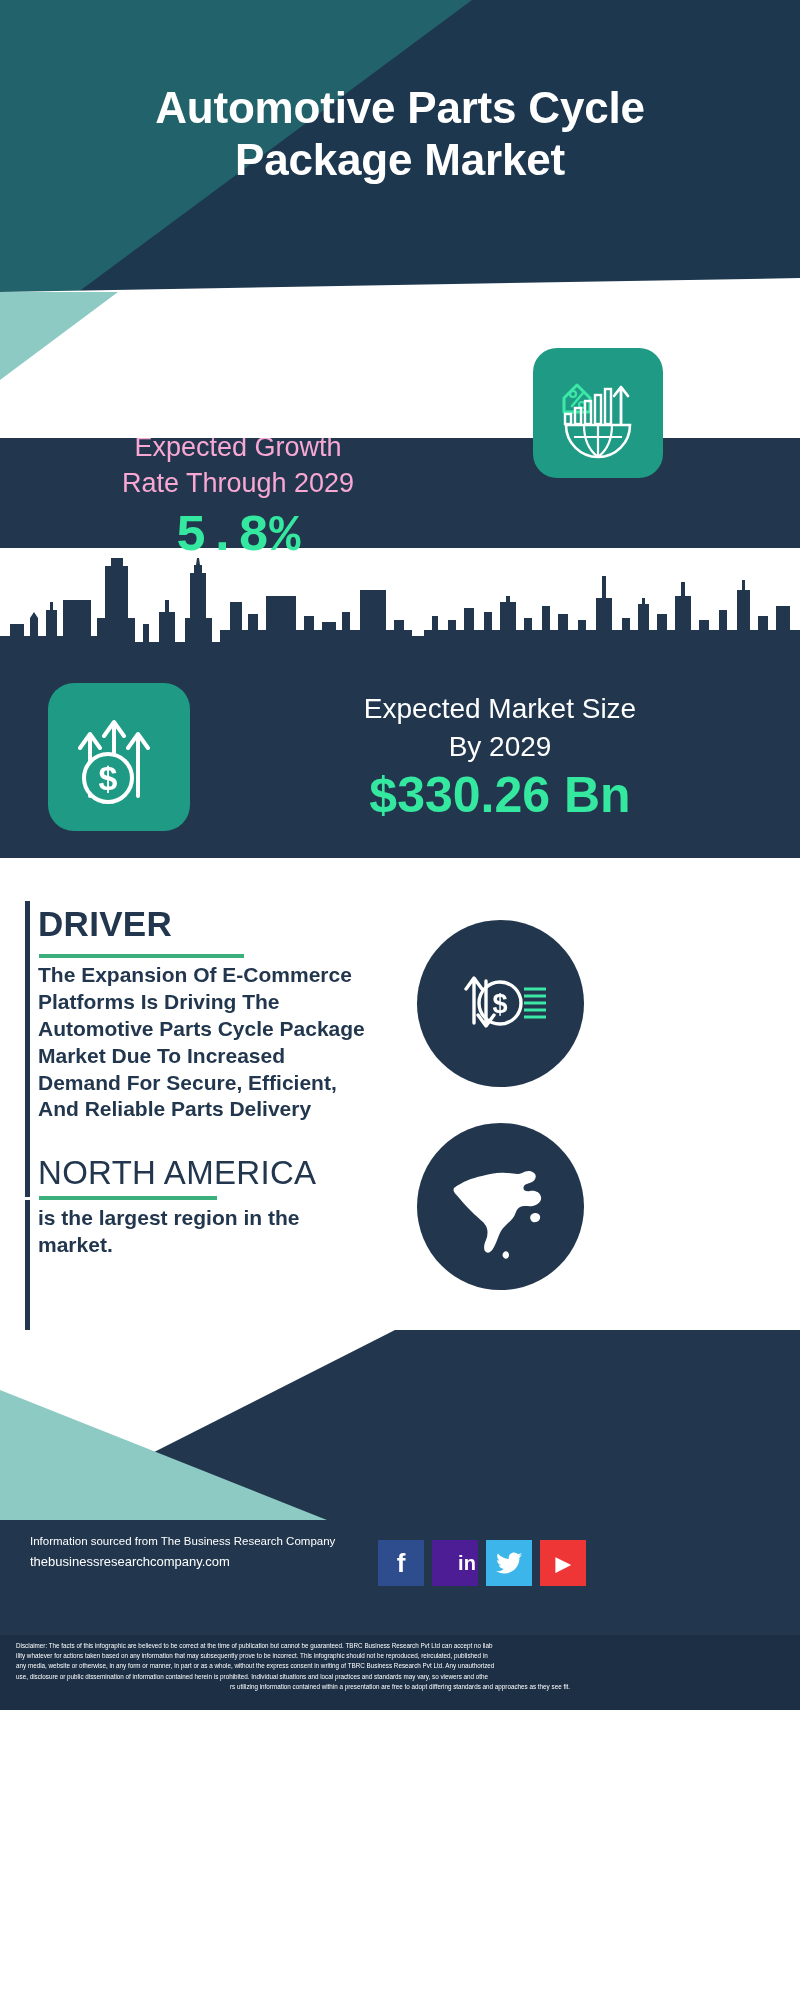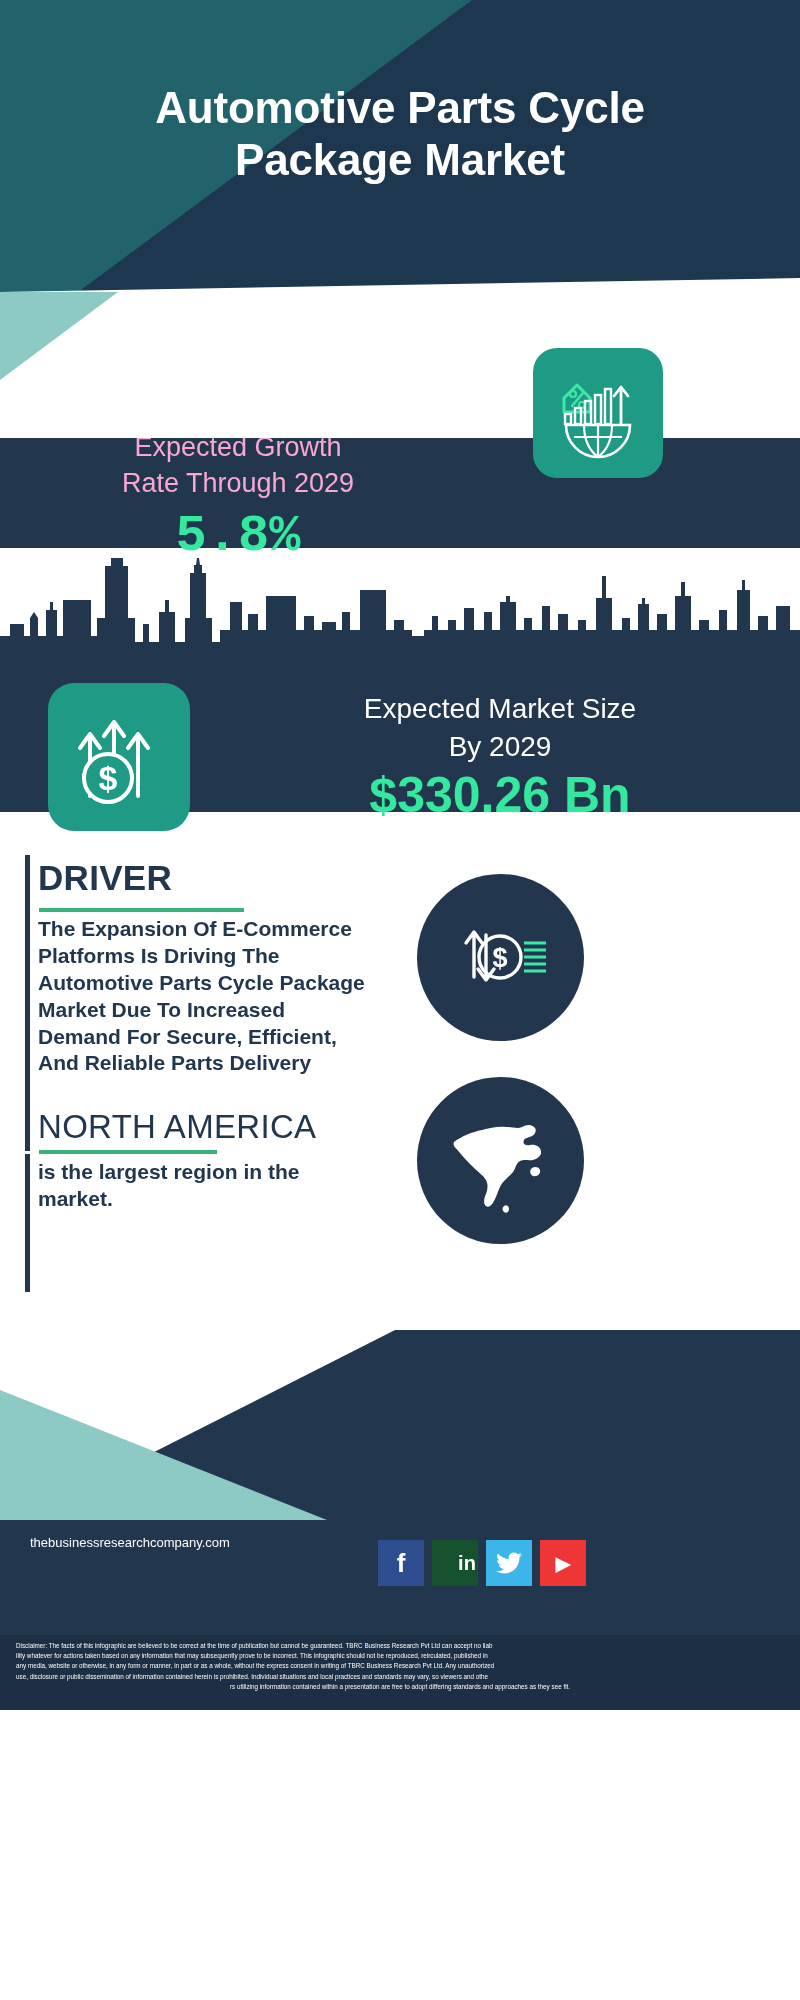--- a/index.html
+++ b/index.html
@@ -72,21 +72,21 @@
   .msize-text {
     position:absolute; left:215px; top:690px; width:570px;
     text-align:center; color:#ffffff; font-size:28px; line-height:1.34; z-index:6;
   }
   .msize-value {
     position:absolute; left:215px; top:770px; width:570px;
     text-align:center; color:#34e8a0; font-size:50px; font-weight:bold; line-height:1; z-index:6;
   }
 
   
-  .content { position:absolute; left:0; top:812px; width:800px; height:480px; background:#ffffff; }
+  .content { position:absolute; left:0; top:858px; width:800px; height:480px; background:#ffffff; }
   .vbar { position:absolute; width:5px; background:#22374e; }
   .driver-bar { left:25px; top:43px; height:296px; }
   .region-bar { left:25px; top:342px; height:138px; }
 
   .driver-title {
     position:absolute; left:38px; top:46px;
     color:#22374e; font-size:35px; font-weight:bold; letter-spacing:0.3px;
   }
   .rule-green { position:absolute; height:4px; background:#3bb07d; }
   .driver-rule { left:39px; top:96px; width:205px; }
@@ -127,21 +127,21 @@
     position:absolute; left:0; top:190px; width:800px; height:115px; background:#22374e;
   }
   .footer-src {
     position:absolute; left:30px; top:202px; width:400px;
     color:#ffffff; font-size:11.5px; line-height:1.65;
   }
   .footer-url { color:#ffffff; font-size:13px; }
   .social { position:absolute; top:210px; display:flex; gap:8px; left:378px; }
   .sbtn { width:46px; height:46px; display:flex; align-items:center; justify-content:center; }
   .sb-fb { background:#2d4d8f; }
-  .sb-li { background:#14532d;padding-left:24px; }
+  .sb-li { background:#4c1d95;padding-left:24px; }
   .sb-tw { background:#3cb6ea; }
   .sb-yt { background:#ef3636; }
   .sglyph { color:#fff; font-weight:bold; }
 
   .disclaimer {
     position:absolute; left:0; top:305px; width:800px; height:75px;
     background:#1d2f44; color:#ffffff;
     font-size:6.3px; line-height:1.62; text-align:justify;
     padding:6px 16px 0 16px;
   }
@@ -249,20 +249,21 @@
       </svg>
     </div>
   </div>
 
   <div class="footer-wrap">
     <div class="wedge-dark"></div>
     <div class="wedge-teal"></div>
     <div class="footer-dark"></div>
 
     <div class="footer-src">
+      <div>Information sourced from The Business Research Company</div>
       <div class="footer-url">thebusinessresearchcompany.com</div>
     </div>
 
     <div class="social">
       <div class="sbtn sb-fb">
         <span class="sglyph" style="font-size:26px;">f</span>
       </div>
       <div class="sbtn sb-li">
         <span class="sglyph" style="font-size:20px;">in</span>
       </div>

